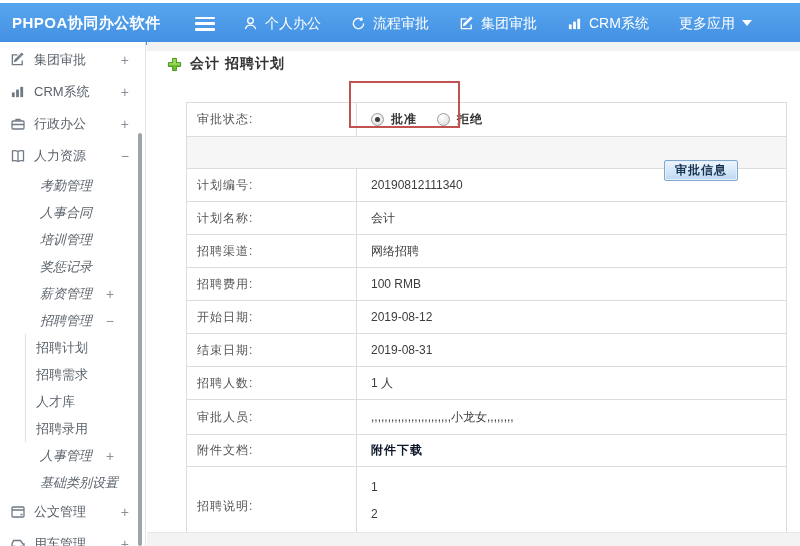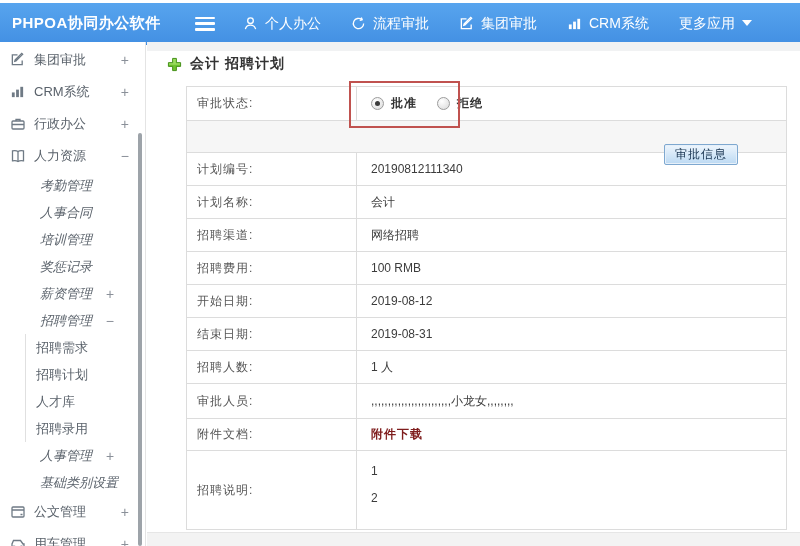--- a/index.html
+++ b/index.html
@@ -33,45 +33,45 @@
   .side-scrollthumb { position:absolute; right:3px; top:91px; width:4px; height:413px; background:#9da3a9; border-radius:2px; }
 
   
   .main { position:absolute; left:147px; top:42px; width:653px; height:504px; background:#fff;border-radius:17px; }
   .top-gray-band { position:absolute; left:0; top:0; width:100%; height:9px; background:#f1f2f3; }
   .bottom-strip { position:absolute; left:0; bottom:0; width:100%; height:14px; background:#f3f3f3; border-top:1px solid #e6e6e6; }
   .page-title-row { position:absolute; left:20px; top:13px; display:flex; align-items:center; gap:8px; }
   .plus-icon { width:15px; height:15px; cursor:pointer; }
   .page-title { font-size:14px; font-weight:bold; color:#333; letter-spacing:1px; }
 
-  .detail-table { position:absolute; left:39px; top:44px; width:601px; border:1px solid #dcdcdc; background:#fff; }
+  .detail-table { position:absolute; left:39px; top:60px; width:601px; border:1px solid #dcdcdc; background:#fff; }
   .t-row { display:flex; border-bottom:1px solid #dcdcdc; }
   .t-row:last-child { border-bottom:none; }
   .t-label { width:170px; flex:0 0 170px; border-right:1px solid #dcdcdc;
     font-size:12px; color:#555; display:flex; align-items:center; padding-left:10px; letter-spacing:1px; }
   .t-value { flex:1; font-size:12px; color:#3c3c3c; display:flex; align-items:center; padding-left:14px; }
   .row-status { height:34px; }
   .row-button { height:32px; background:#f6f6f6; display:flex; align-items:center; justify-content:flex-end; padding-right:48px; }
   .row-std { height:33px; }
   .row-approvers { height:35px; }
   .row-attach { height:32px; }
   .row-desc { height:78px; }
   .row-desc .t-value { flex-direction:column; align-items:flex-start; justify-content:flex-start; padding-top:13px; gap:13px; }
 
   .radio-group { display:flex; gap:20px; }
   .radio-opt { display:flex; align-items:center; gap:7px; cursor:pointer; font-weight:bold; color:#333; letter-spacing:1px; }
   .radio { width:13px; height:13px; border-radius:50%; border:1px solid #9c9c9c;
     background:radial-gradient(circle at 35% 30%, #fff, #d9d9d9); position:relative; }
   .radio.sel::after { content:""; position:absolute; left:3px; top:3px; width:5px; height:5px; border-radius:50%; background:#3b3b3b; }
 
-  .approve-btn { height:21px; padding:0 10px; font-size:12px; font-weight:normal; color:#16324f;
+  .approve-btn { height:21px; padding:0 10px; font-size:12px; font-weight:bold; color:#16324f;
     background:linear-gradient(#eef6fd,#bcd9f3); border:1px solid #7ea8d0; border-radius:2px;
     cursor:pointer; letter-spacing:1px; box-shadow:0 0 0 1px #e7f0f9 inset;margin-top:36px; }
 
-  .file-link { color:#7f1d1d; font-weight:bold; text-decoration:none; cursor:pointer; letter-spacing:1px; }
+  .file-link { color:#0f172a; font-weight:bold; text-decoration:none; cursor:pointer; letter-spacing:1px; }
 
   .red-annotation { position:absolute; left:202px; top:39px; width:111px; height:47px;
     border:2px solid #c0524f; pointer-events:none; z-index:5; }
 </style>
 </head>
 <body>
 
 <header class="topbar">
   <div class="app-title">PHPOA协同办公软件</div>
   <div class="hamburger">
@@ -185,24 +185,24 @@
       </div>
       <div class="side-item lv1">
         <span>薪资管理</span>
         <span class="toggle">+</span>
       </div>
       <div class="side-item lv1">
         <span>招聘管理</span>
         <span class="toggle">−</span>
       </div>
       <div class="side-item lv2">
+        <span>招聘计划</span>
+      </div>
+      <div class="side-item lv2">
         <span>招聘需求</span>
-      </div>
-      <div class="side-item lv2">
-        <span>招聘计划</span>
       </div>
       <div class="side-item lv2">
         <span>人才库</span>
       </div>
       <div class="side-item lv2">
         <span>招聘录用</span>
       </div>
       <div class="side-item lv1">
         <span>人事管理</span>
         <span class="toggle">+</span>

